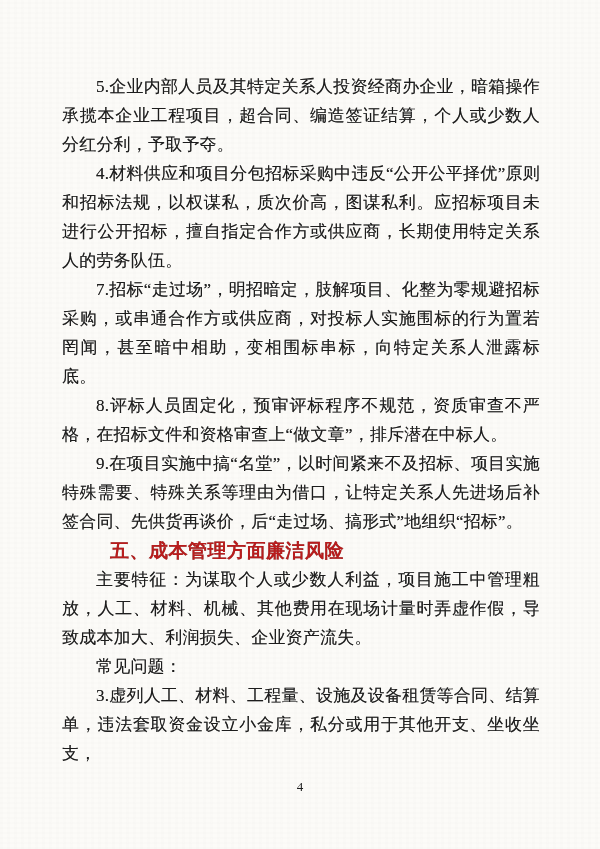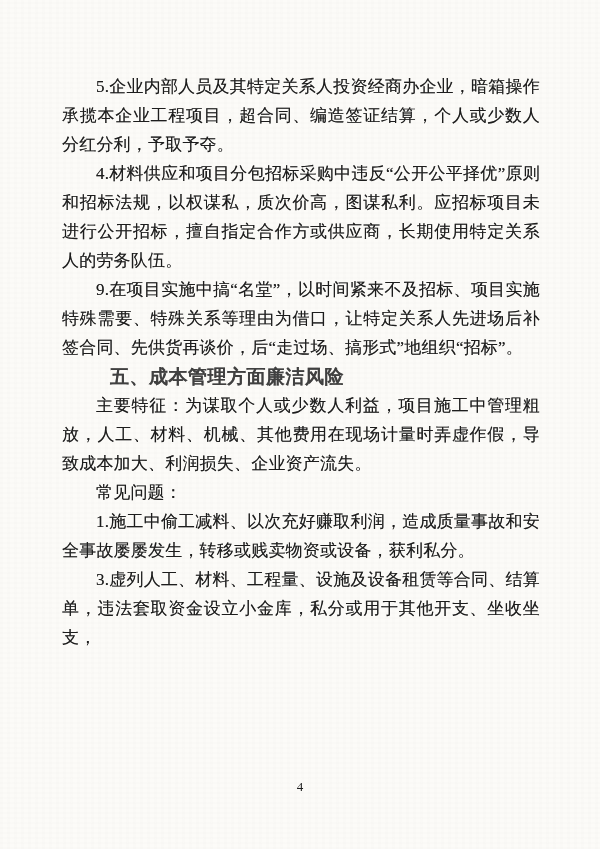--- a/index.html
+++ b/index.html
@@ -46,21 +46,21 @@
     text-indent:2em;
     letter-spacing:0.2px;
     text-shadow:0 0 0.4px rgba(30,30,30,0.55);
   }
   .heading{
     margin:0;
     font-family:"Liberation Sans","DejaVu Sans",sans-serif;
     font-weight:700;
     font-size:19px;
     line-height:29px;
-    color:#404040;
+    color:#b91c1c;
     text-indent:48px;
     letter-spacing:0.5px;
     text-shadow:0 0 0.4px rgba(20,20,20,0.5);
   }
   .page-number{
     position:absolute;
     top:779px;
     left:0;
     width:600px;
     text-align:center;
@@ -69,21 +69,22 @@
     color:var(--ink);
   }
 </style>
 </head>
 <body>
 
 <div class="page">
   <div class="text-block">
     <p class="para">5.企业内部人员及其特定关系人投资经商办企业，暗箱操作承揽本企业工程项目，超合同、编造签证结算，个人或少数人分红分利，予取予夺。</p>
     <p class="para">4.材料供应和项目分包招标采购中违反“公开公平择优”原则和招标法规，以权谋私，质次价高，图谋私利。应招标项目未进行公开招标，擅自指定合作方或供应商，长期使用特定关系人的劳务队伍。</p>
+    <p class="para">7.招标“走过场”，明招暗定，肢解项目、化整为零规避招标采购，或串通合作方或供应商，对投标人实施围标的行为置若罔闻，甚至暗中相助，变相围标串标，向特定关系人泄露标底。</p>
+    <p class="para">8.评标人员固定化，预审评标程序不规范，资质审查不严格，在招标文件和资格审查上“做文章”，排斥潜在中标人。</p>
     <p class="para">9.在项目实施中搞“名堂”，以时间紧来不及招标、项目实施特殊需要、特殊关系等理由为借口，让特定关系人先进场后补签合同、先供货再谈价，后“走过场、搞形式”地组织“招标”。</p>
     <h2 class="heading">五、成本管理方面廉洁风险</h2>
     <p class="para">主要特征：为谋取个人或少数人利益，项目施工中管理粗放，人工、材料、机械、其他费用在现场计量时弄虚作假，导致成本加大、利润损失、企业资产流失。</p>
     <p class="para">常见问题：</p>
-    <p class="para">1.施工中偷工减料、以次充好赚取利润，造成质量事故和安全事故屡屡发生，转移或贱卖物资或设备，获利私分。</p>
     <p class="para">3.虚列人工、材料、工程量、设施及设备租赁等合同、结算单，违法套取资金设立小金库，私分或用于其他开支、坐收坐支，</p>
   </div>
   <div class="page-number">4</div>
 </div>
 
 </body></html>

